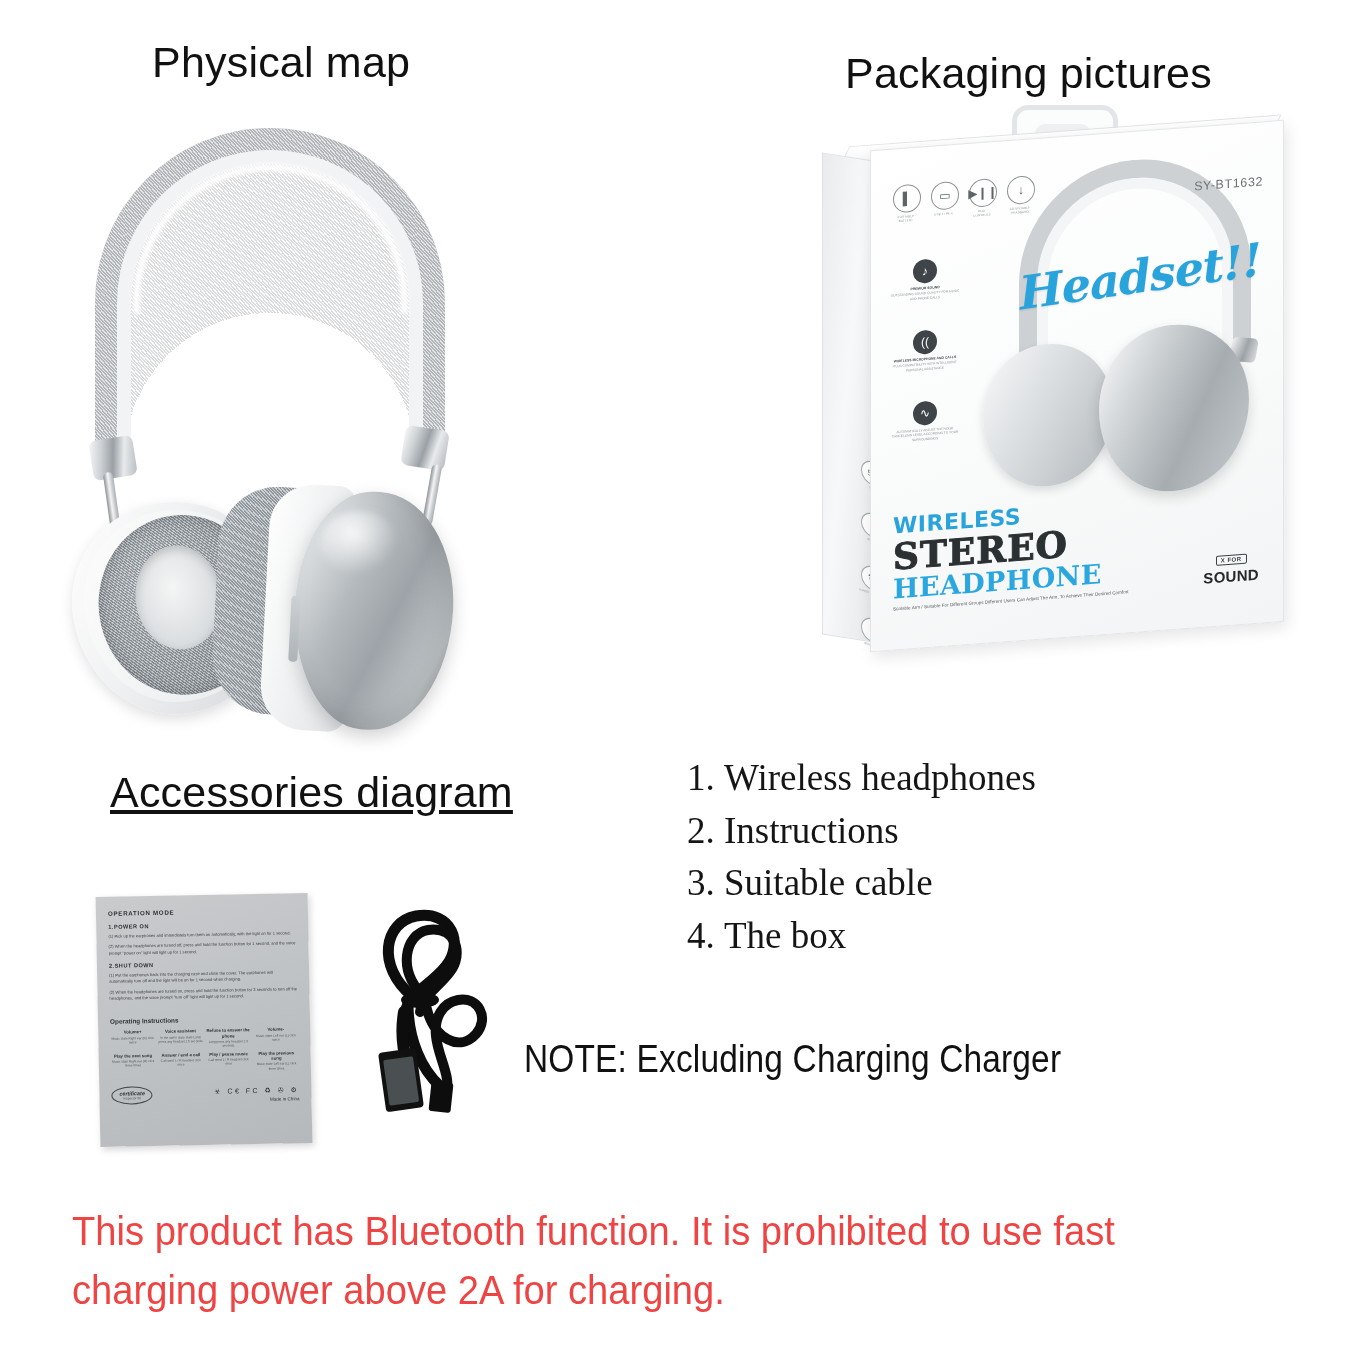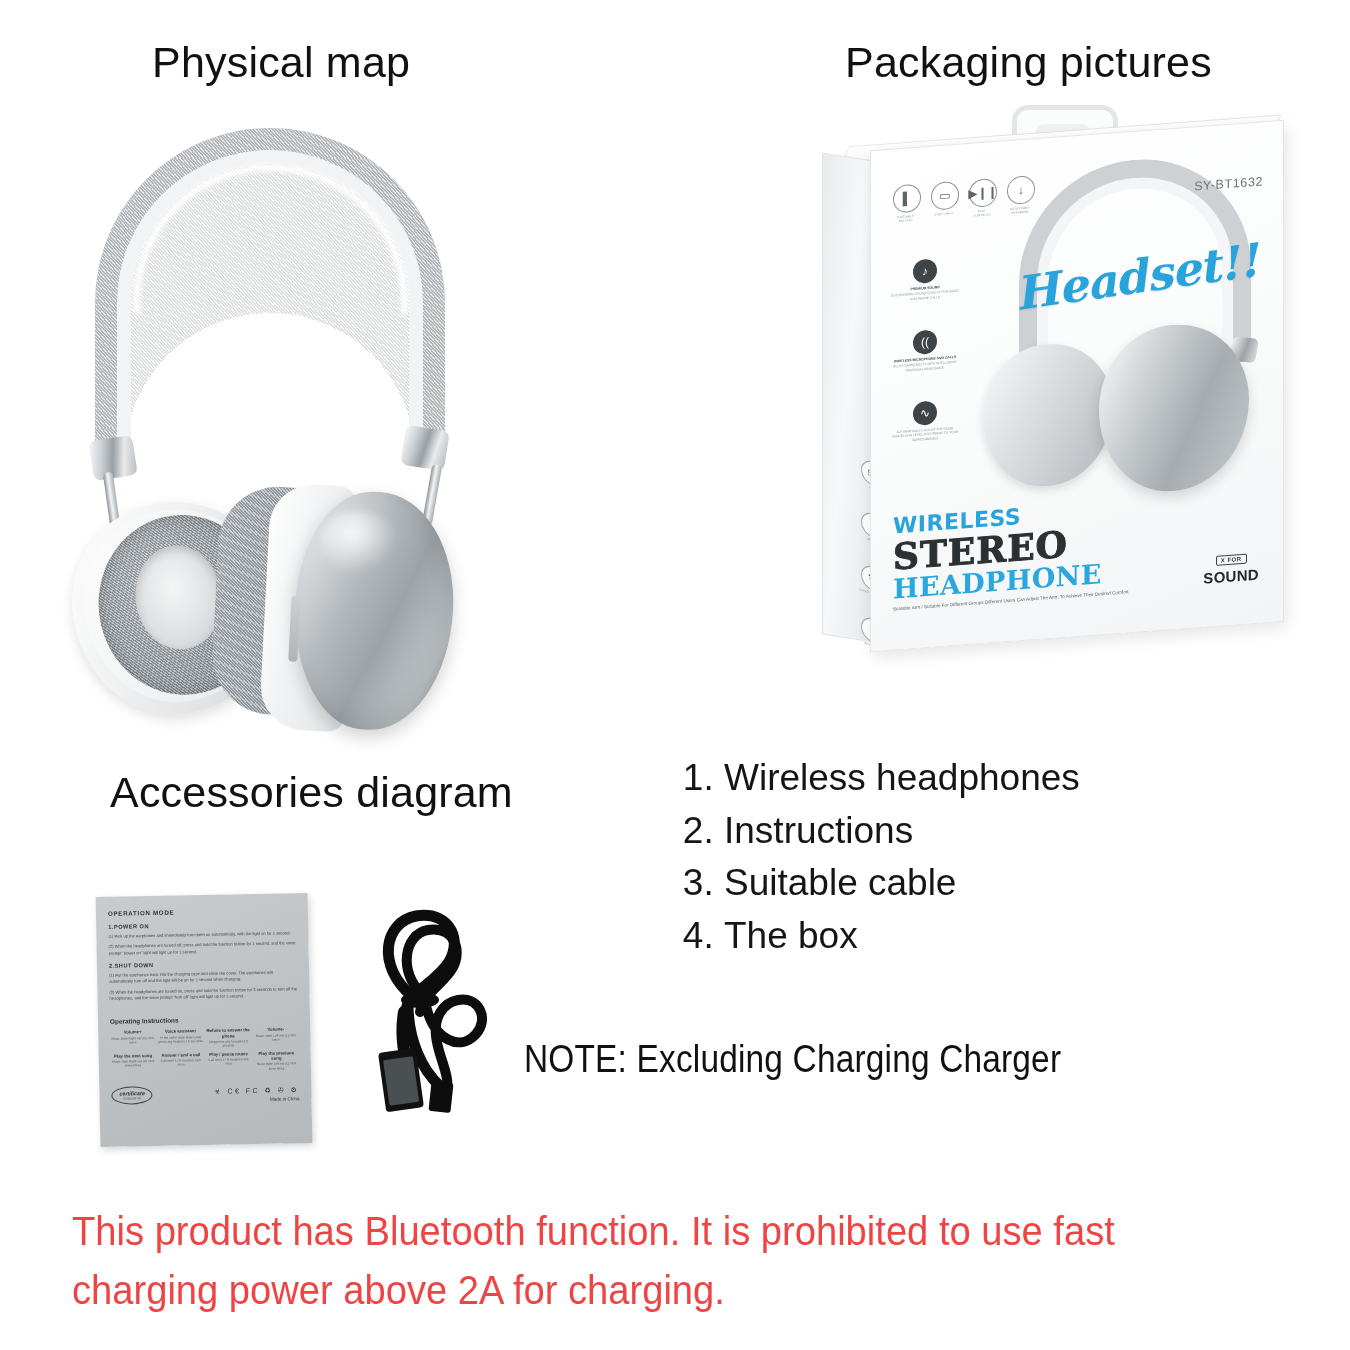--- a/index.html
+++ b/index.html
@@ -275,21 +275,21 @@
   .mstamp .s2{font-size:3.2px;color:#4c5052;}
   .mcerts{text-align:right;}
   .mcerts .row{font-size:7px;color:#2f3234;letter-spacing:2.5px;}
   .mcerts .mic{font-size:4.6px;color:#2f3234;margin-top:2px;}
 
   
   #usb-cable{left:360px;top:900px;width:160px;height:220px;}
   #usb-cable svg{display:block;}
 
   
-  #contents-list{left:682px;top:752px;width:520px;}
+  #contents-list{left:682px;top:752px;width:520px;font-family:Liberation Serif, serif;}
   #contents-list li{
     font-size:37px;color:#151515;line-height:1.42;white-space:nowrap;
   }
   #contents-list ol{margin:0;padding-left:42px;}
   #note-line{
     left:524px;top:1038px;font-size:38px;color:#111;white-space:nowrap;
     font-family:"Liberation Sans Narrow","Liberation Sans",sans-serif;
     transform:scaleX(.88);transform-origin:left center;letter-spacing:.2px;
   }
   #warning-text{
@@ -297,23 +297,23 @@
     font-size:41px;line-height:1.44;color:#ef4444;
     font-family:"Liberation Sans Narrow","Liberation Sans",sans-serif;
     transform:scaleX(.93);transform-origin:left top;
   }
 </style>
 </head>
 <body>
 
 <div class="abs sec-title" style="left:152px;top:38px;">Physical map</div>
 
-<div class="abs sec-title" style="left:845px;top:38px;">Packaging pictures</div>
-
-<div class="abs sec-title" style="left:110px;top:768px;">Accessories diagram</div>
+<div class="abs sec-title" style="left:845px;top:49px;">Packaging pictures</div>
+
+<div class="abs sec-title" style="left:110px;top:768px;text-decoration:underline;">Accessories diagram</div>
 
 <div class="abs" id="physical-photo">
   <div class="hp-band-outer"></div>
   <div class="hp-band-mesh"></div>
   <div class="hp-band-inner"></div>
   <div class="hp-band-hi"></div>
 
   <div class="hp-hinge left"></div>
   <div class="hp-hinge right"></div>
   <div class="hp-stem left"></div>

